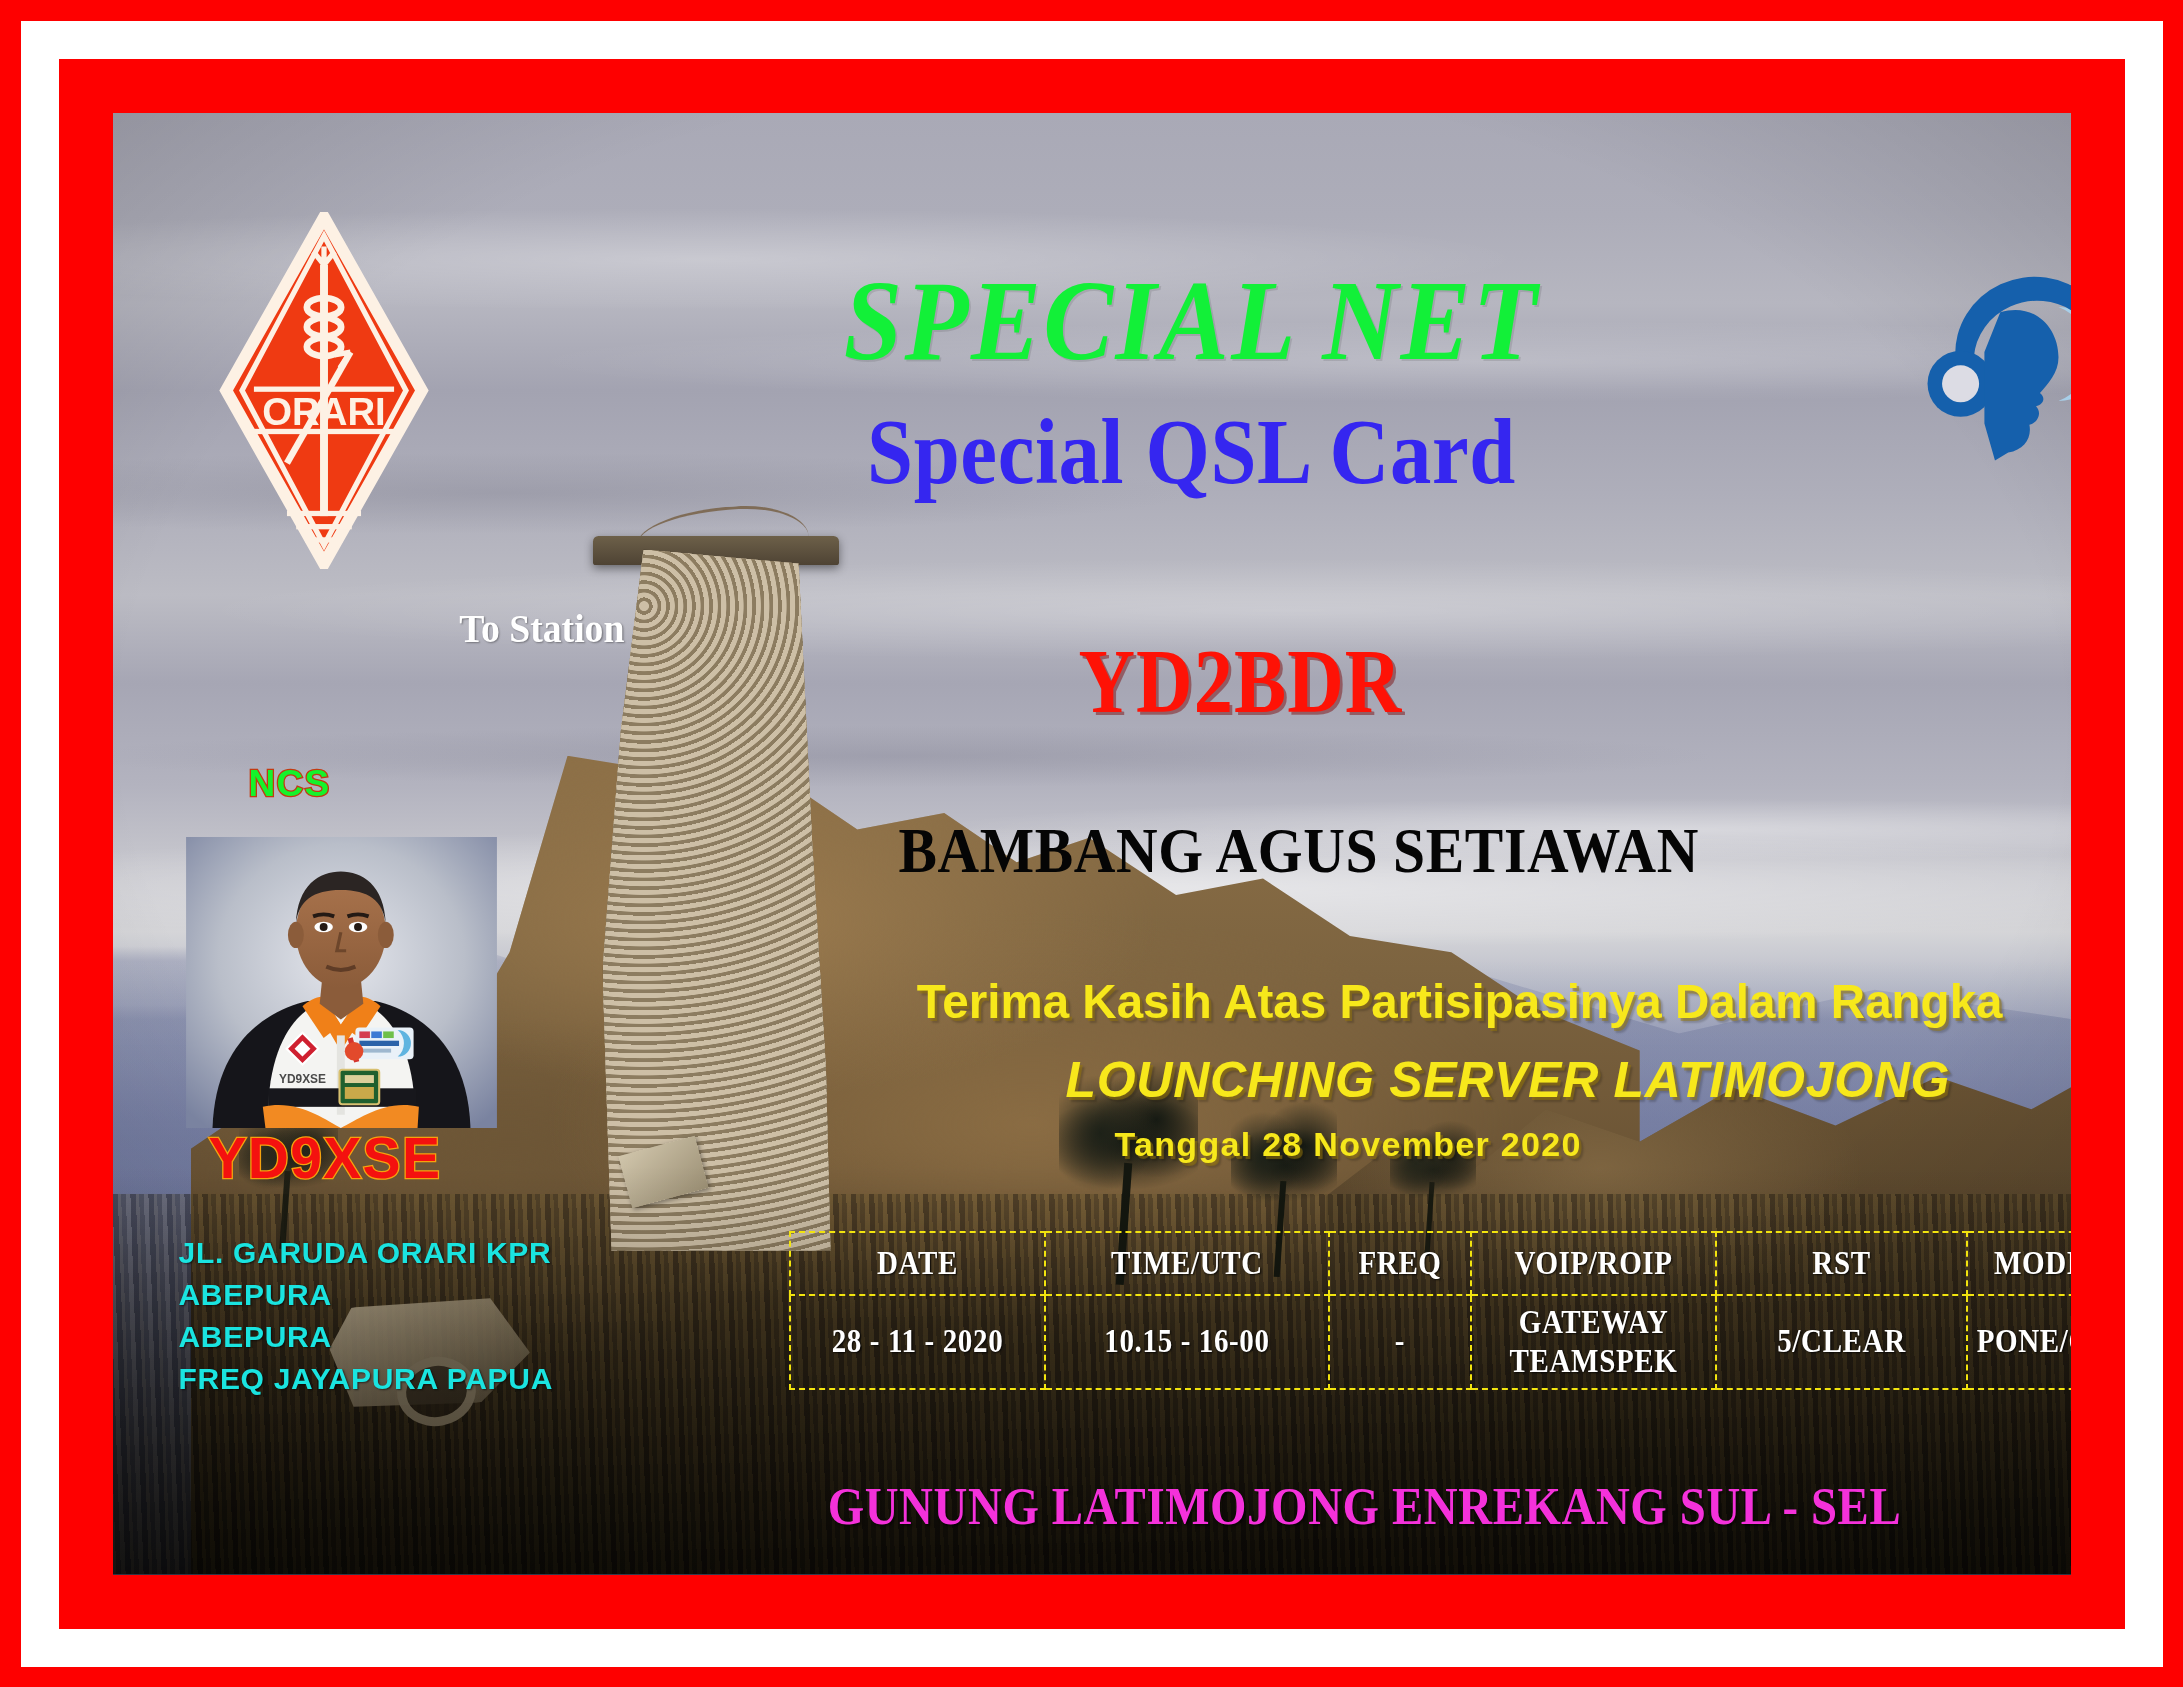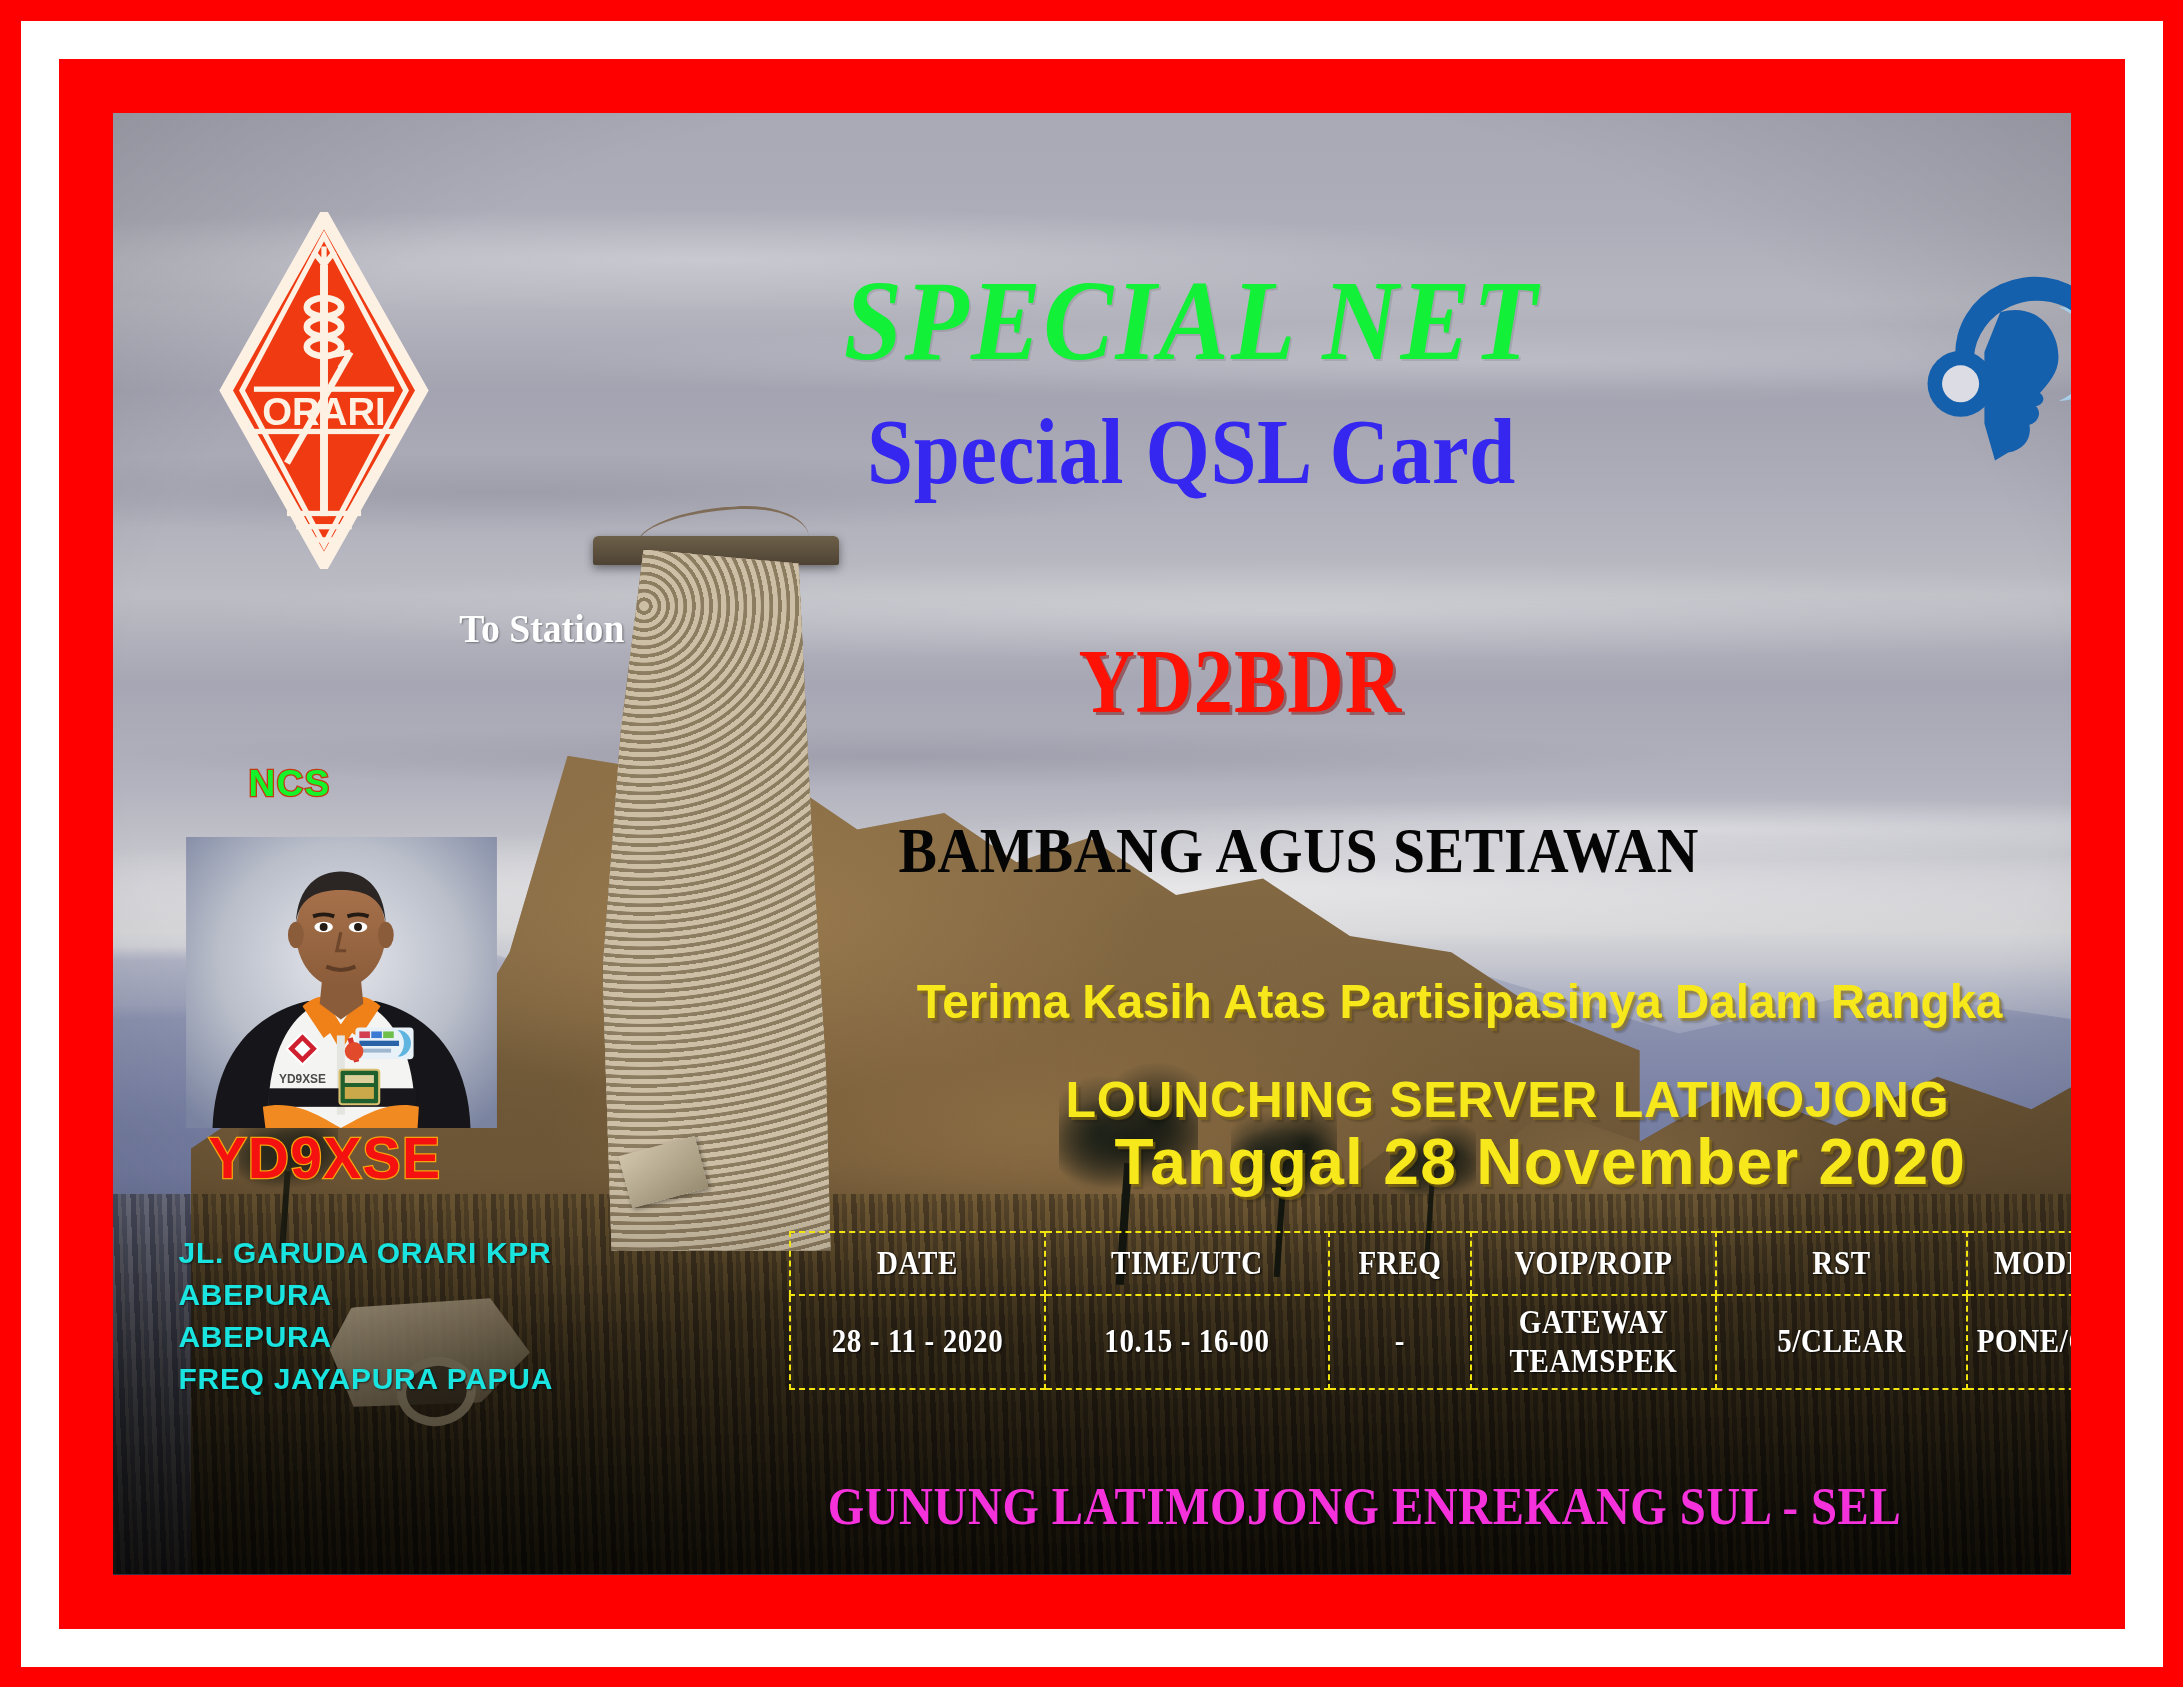--- a/index.html
+++ b/index.html
@@ -238,22 +238,22 @@
   }
 
   
   .ev{
     color:#f7e81b;
     font-family:"Liberation Sans", sans-serif;
     font-weight:bold;
     text-shadow: 2.6px 2.6px 0.7px rgba(150,118,10,.55), 4.6px 4.6px 2px rgba(0,0,0,.18);
   }
   #ev1{ left:787px; top:860px; font-size:49px; transform:scaleX(.97); }
-  #ev2{ left:953px; top:958px; font-size:50px; letter-spacing:0.7px; }
-  #ev3{ left:1002px; top:1012px; font-size:64px; letter-spacing:1.3px; }
+  #ev2{ left:953px; top:938px; font-size:50px; font-style:italic; letter-spacing:0.7px; }
+  #ev3{ left:1002px; top:1012px; font-size:34px; letter-spacing:1.3px; }
 
   
   #ncs-label{
     left:136px; top:650px;
     font-family:"Liberation Sans", sans-serif;
     font-weight:bold; font-size:37px; color:#15f32b;
     letter-spacing:1.3px;
     -webkit-text-stroke:2.6px #c33a10;
     paint-order: stroke fill;
   }

